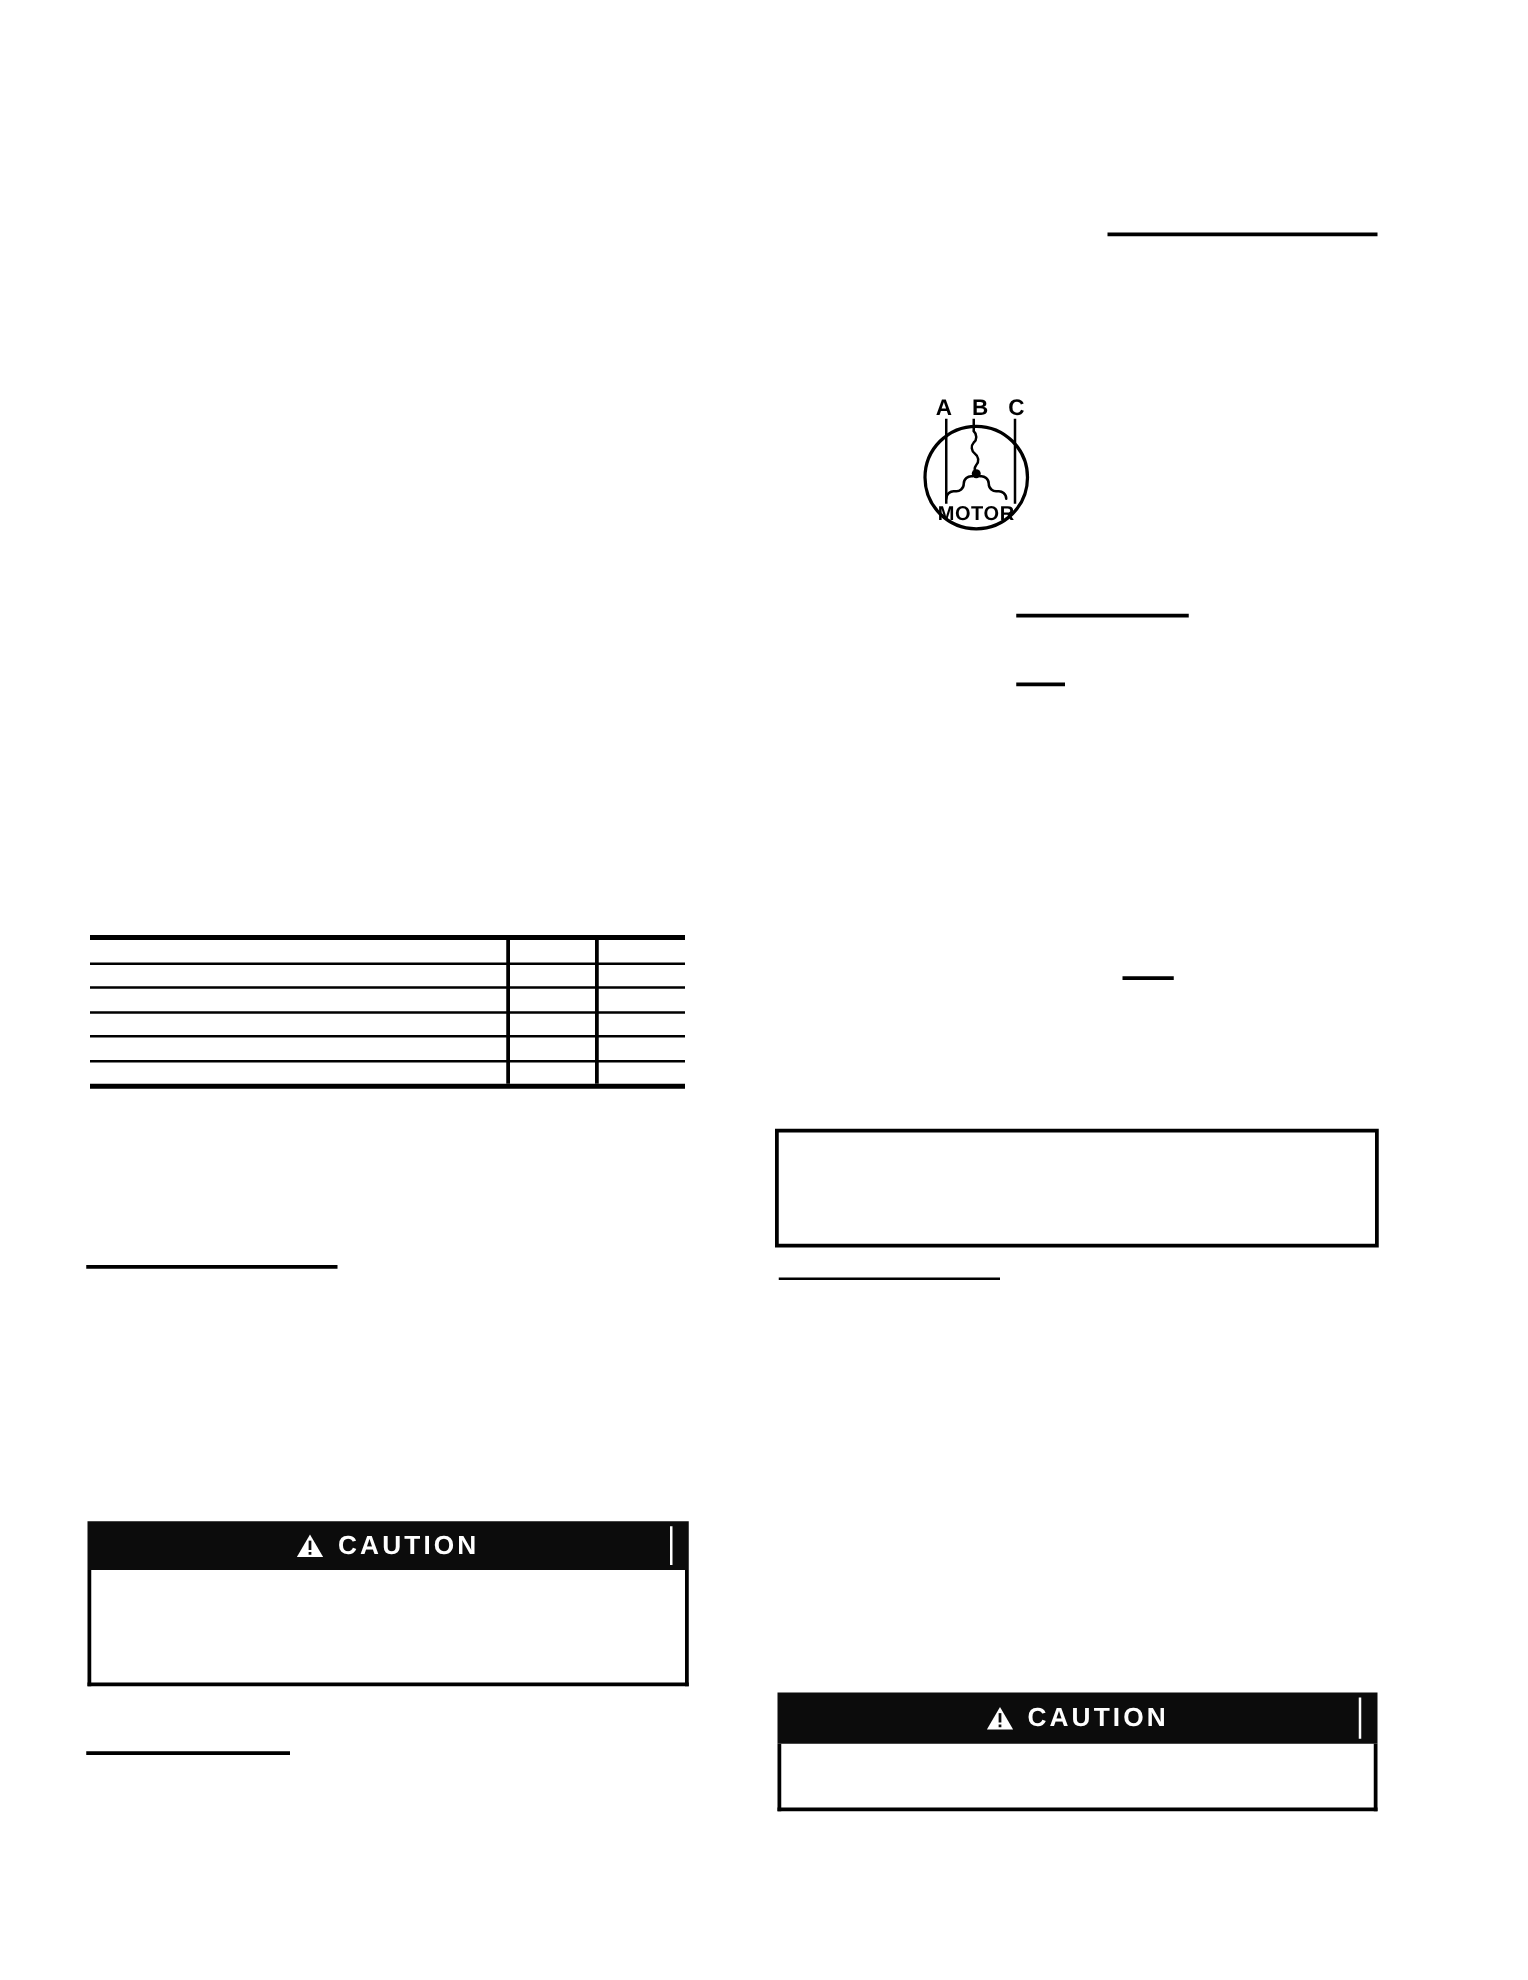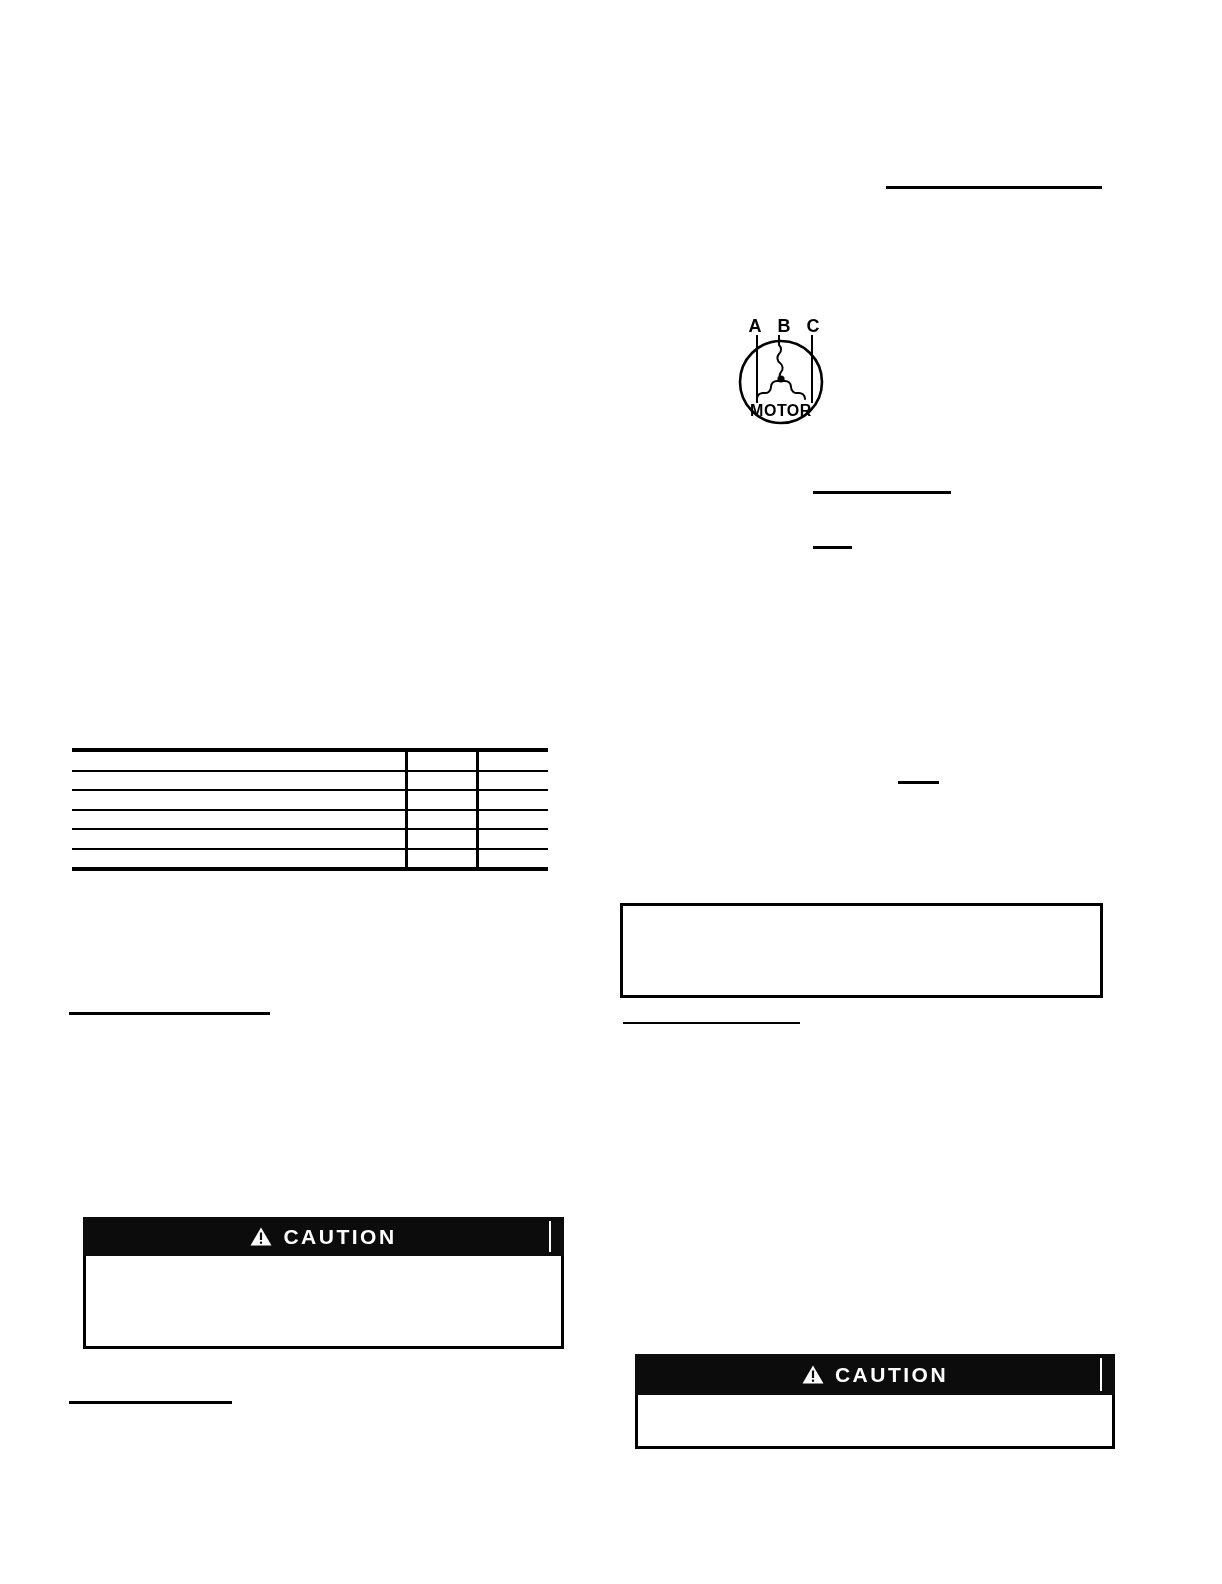--- a/index.html
+++ b/index.html
@@ -29,21 +29,21 @@
   .note-box {
     position: absolute;
     left: 620px; top: 903px;
     width: 483px; height: 95px;
     border: 3px solid #000;
     box-sizing: border-box;
     background: #fff;
   }
 
   
-  .caution { position: absolute; box-sizing: border-box; margin-left: 13px; }
+  .caution { position: absolute; box-sizing: border-box; }
   .caution .hdr {
     position: relative;
     background: #0c0c0c;
     color: #ffffff;
     display: flex; align-items: center; justify-content: center;
     gap: 11px;
     font-weight: bold;
     font-size: 21px;
     letter-spacing: 2.5px;
   }

